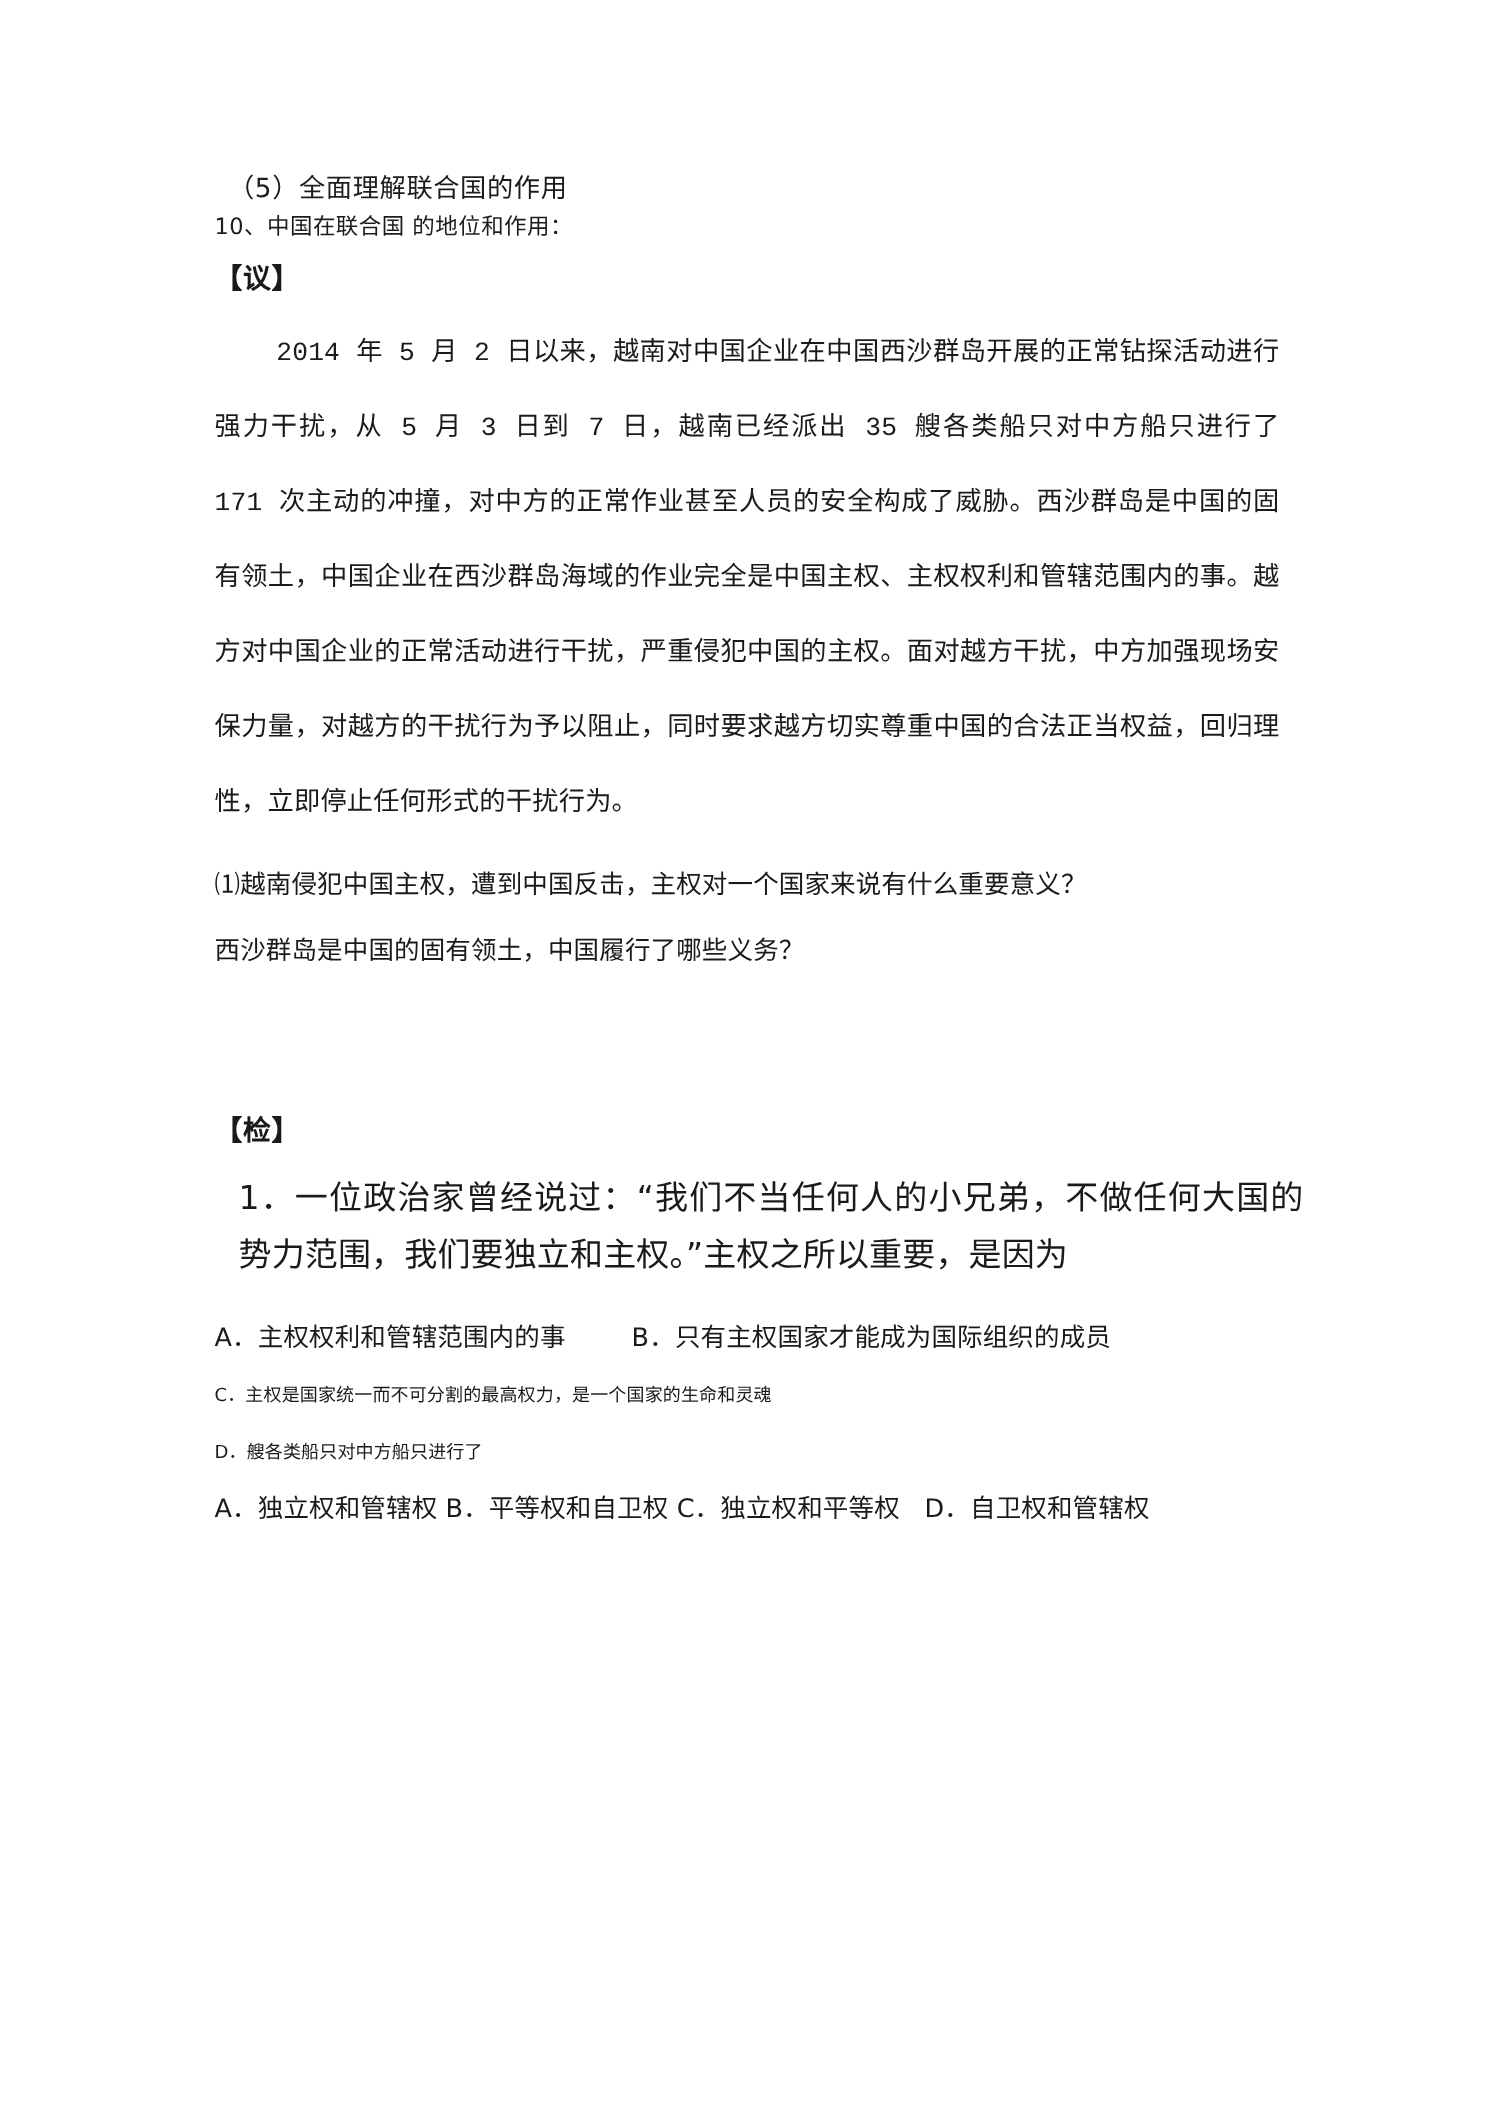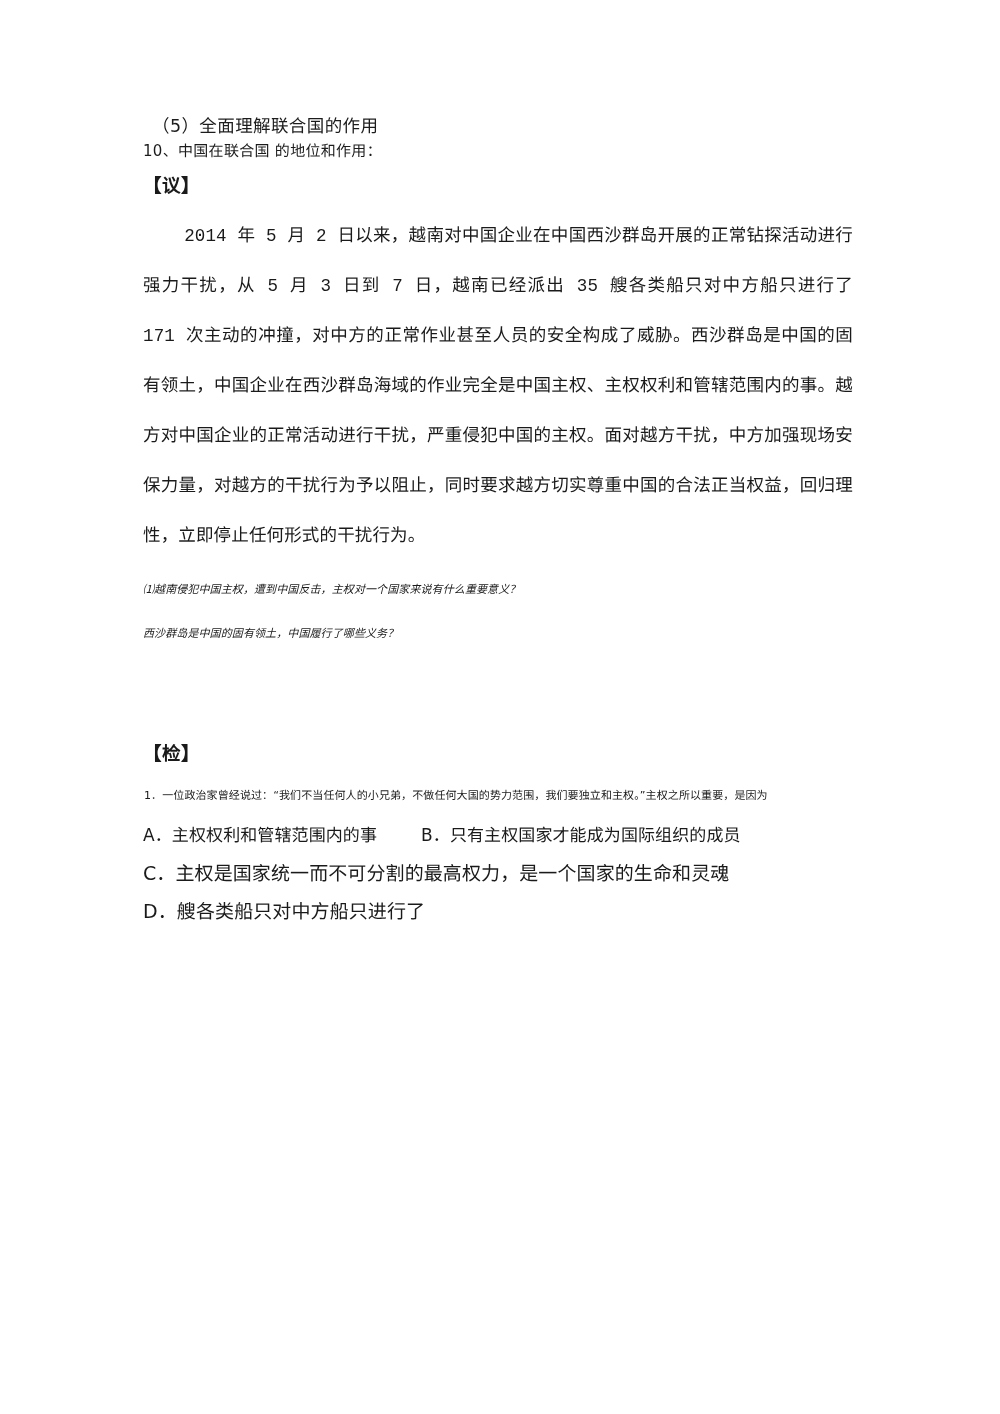--- a/index.html
+++ b/index.html
@@ -71,52 +71,51 @@
     text-justify: inter-ideograph;
     text-indent: 2.35em;
     letter-spacing: 0.15px;
     width: 710px;
     font-family: Liberation Mono, monospace;
   }
 
   
   .subq {
     margin: 6px 0 0 0;
-    font-size: 11px;
+    font-size: 17px;
     line-height: 38px;
     letter-spacing: 0.1px;
-    font-style: italic;
   }
   .subq.first { margin-top: 10px; }
 
   
   .exam-heading {
     font-weight: bold;
     font-size: 18.5px;
     letter-spacing: 0.5px;
     margin: 0 0 12px 0;
   }
   .q-stem {
-    font-size: 11px;
+    font-size: 22px;
     line-height: 38px;
     letter-spacing: 0.1px;
     text-align: justify;
     text-justify: inter-ideograph;
-    margin: 1px;
+    margin: 16px;
     width: 710px;
   }
   .opt-line {
     font-size: 17px;
     line-height: 38px;
     letter-spacing: 0.1px;
     margin: 0;
     white-space: pre;
   }
   .opt-line-wrap {
-    font-size: 19px;
+    font-size: 12px;
     line-height: 38px;
     letter-spacing: 0.1px;
     margin: 0;
     white-space: pre-wrap;
   }
 
   .gap-block { height: 86px; }
 </style>
 </head>
 <body>
@@ -138,15 +137,16 @@
 
     <div class="gap-block"></div>
 
     <div class="exam-heading">【检】</div>
 
     <div class="q-stem">1．一位政治家曾经说过：“我们不当任何人的小兄弟，不做任何大国的势力范围，我们要独立和主权。”主权之所以重要，是因为</div>
     <div class="opt-line">A．主权权利和管辖范围内的事        B．只有主权国家才能成为国际组织的成员</div>
     <div class="opt-line-wrap">C．主权是国家统一而不可分割的最高权力，是一个国家的生命和灵魂</div>
     <div class="opt-line-wrap">D．艘各类船只对中方船只进行了</div>
 
+    <div class="opt-line">A．独立权和管辖权 B．平等权和自卫权 C．独立权和平等权   D．自卫权和管辖权</div>
 
   </div>
 </div>
 
 </body></html>

